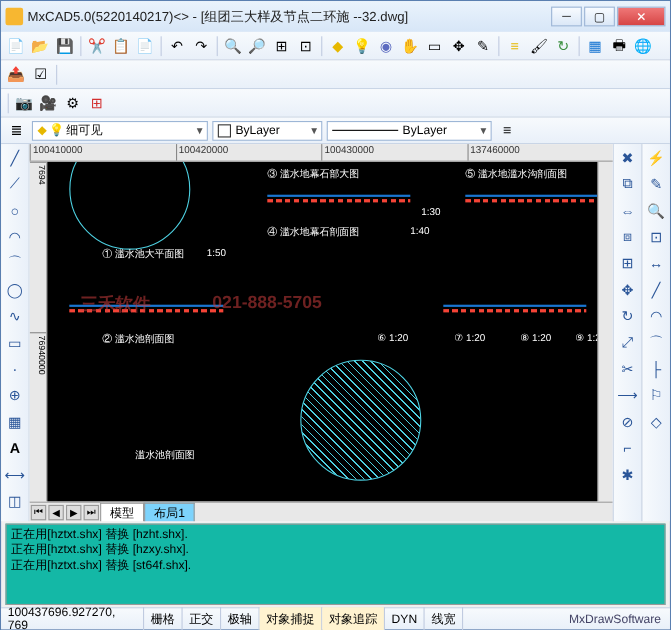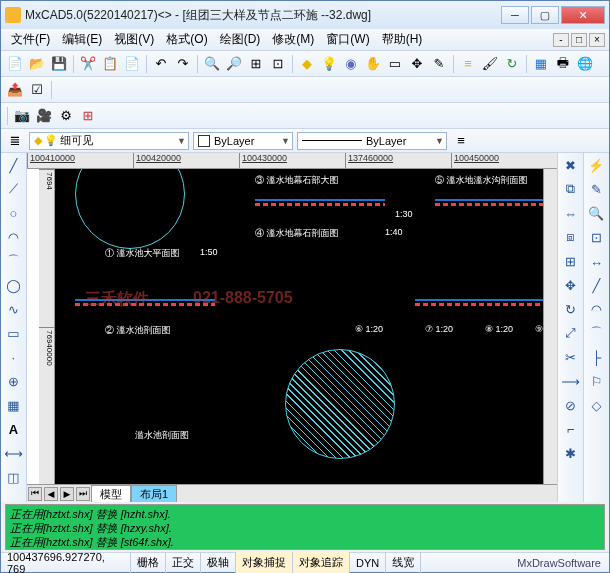--- a/index.html
+++ b/index.html
@@ -21,74 +21,59 @@
 .props { height: 24px; display: flex; align-items: center; padding: 2px 4px; gap: 4px; background: linear-gradient(#f7fafd,#e9f0f9); border-bottom: 1px solid #c9d5e6; font-size: 11px; }
 .props .dropdown { height: 18px; border: 1px solid #9db6d6; background: #fff; display: flex; align-items: center; padding: 0 4px; position: relative; }
 .props .dropdown .arrow { position: absolute; right: 2px; font-size: 9px; color: #555; }
 .swatch { width: 12px; height: 12px; border: 1px solid #333; background: #fff; margin-right: 4px; }
 .linesample { width: 60px; height: 1px; background: #000; margin-right: 4px; }
 .work { flex: 1; display: flex; overflow: hidden; }
 .sidebar { width: 26px; background: linear-gradient(90deg,#f7fafd,#e9f0f9); border-right: 1px solid #c9d5e6; display: flex; flex-direction: column; align-items: center; padding: 2px 0; gap: 4px; }
 .sidebar.right { border-right: none; border-left: 1px solid #c9d5e6; }
 .sbtn { width: 20px; height: 20px; display: flex; align-items: center; justify-content: center; font-size: 13px; color: #2a5598; }
 .canvas-wrap { flex: 1; display: flex; flex-direction: column; background: #fff; }
-.ruler-h { height: 16px; background: #e8e8e8; border-bottom: 1px solid #999; display: flex; font-size: 9px; color: #333; position: relative; text-decoration: underline; }
+.ruler-h { height: 16px; background: #e8e8e8; border-bottom: 1px solid #999; display: flex; font-size: 9px; color: #333; position: relative; }
 .ruler-h .tick { flex: 1; border-left: 1px solid #888; padding-left: 2px; }
-.canvas-row { flex: 1; display: flex; overflow: hidden; margin-left: 12px; }
+.canvas-row { flex: 1; display: flex; overflow: hidden; }
 .ruler-v { width: 16px; background: #e8e8e8; border-right: 1px solid #999; display: flex; flex-direction: column; font-size: 8px; }
 .ruler-v .vtick { flex: 1; border-top: 1px solid #888; writing-mode: vertical-rl; text-orientation: mixed; padding-top: 2px; }
 .canvas { flex: 1; background: #000; position: relative; overflow: hidden; }
 .scrollbar-v { width: 14px; background: #e8e8e8; border-left: 1px solid #999; }
 .dwg-text { position: absolute; color: #fff; font-size: 9px; white-space: nowrap; }
 .circle-big { position: absolute; border: 1px solid #4dd0e1; border-radius: 50%; }
 .hatch { position: absolute; background: repeating-linear-gradient(45deg,#4dd0e1 0 1px,transparent 1px 5px); border: 1px solid #4dd0e1; border-radius: 50%; }
 .elev { position: absolute; border-top: 2px solid #1976d2; }
 .elev::before { content: ''; position: absolute; left: 0; right: 0; top: 2px; height: 3px; background: repeating-linear-gradient(90deg,#f44336 0 5px,transparent 5px 8px); }
 .watermark { position: absolute; color: rgba(200,60,60,0.55); font-size: 16px; font-weight: bold; }
 .tabs { height: 18px; background: #e8e8e8; border-top: 1px solid #999; display: flex; align-items: center; font-size: 11px; }
 .tab-nav { width: 14px; height: 14px; border: 1px solid #999; background: #ddd; display: flex; align-items: center; justify-content: center; font-size: 9px; margin: 0 1px; }
 .tab { padding: 0 8px; border: 1px solid #999; border-bottom: none; background: #fff; height: 17px; display: flex; align-items: center; }
 .tab.inactive { background: #7dd3fc; }
 .scrollbar-h { flex: 1; height: 14px; background: #e8e8e8; margin-left: 4px; }
-.cmd { height: 46px; background: #22c55e; border: 1px solid #999; margin: 2px 4px; font-size: 11px; overflow: hidden; padding: 2px 4px; line-height: 14px; font-style: italic; }
+.cmd { height: 74px; background: #14b8a6; border: 1px solid #999; margin: 2px 4px; font-size: 11px; overflow: hidden; padding: 2px 4px; line-height: 14px; }
 .status { height: 20px; background: linear-gradient(#f7fafd,#e9f0f9); border-top: 1px solid #c9d5e6; display: flex; align-items: center; font-size: 11px; }
 .status .cell { padding: 0 6px; border-right: 1px solid #c0cbe0; height: 22px; display: flex; align-items: center; }
 .status .cell.active { background: #fff3d0; }
 .status .brand { margin-left: auto; padding: 0 8px; color: #446; }
 </style>
 </head>
 <body>
 
 <div class="window">
 
   <div class="titlebar">
     <div class="icon"></div>
     <div class="title">MxCAD5.0(5220140217)&lt;&gt; - [组团三大样及节点二环施 --32.dwg]</div>
     <div class="winbtns">
       <div class="winbtn">─</div>
       <div class="winbtn">▢</div>
       <div class="winbtn close">✕</div>
     </div>
   </div>
 
-  <div class="menubar">
-    <span class="menu-item">文件(F)</span>
-    <span class="menu-item">编辑(E)</span>
-    <span class="menu-item">视图(V)</span>
-    <span class="menu-item">格式(O)</span>
-    <span class="menu-item">绘图(D)</span>
-    <span class="menu-item">修改(M)</span>
-    <span class="menu-item">窗口(W)</span>
-    <span class="menu-item">帮助(H)</span>
-    <div class="mdi-btns">
-      <div class="mdi-btn">-</div>
-      <div class="mdi-btn">□</div>
-      <div class="mdi-btn">×</div>
-    </div>
-  </div>
 
   <div class="toolbar">
     <div class="tbtn">📄</div>
     <div class="tbtn">📂</div>
     <div class="tbtn">💾</div>
     <div class="sep"></div>
     <div class="tbtn">✂️</div>
     <div class="tbtn">📋</div>
     <div class="tbtn">📄</div>
     <div class="sep"></div>
@@ -169,21 +154,20 @@
       <div class="sbtn">⟷</div>
       <div class="sbtn">◫</div>
     </div>
 
     <div class="canvas-wrap">
       <div class="ruler-h">
         <div class="tick">100410000</div>
         <div class="tick">100420000</div>
         <div class="tick">100430000</div>
         <div class="tick">137460000</div>
-        <div class="tick">100450000</div>
       </div>
       <div class="canvas-row">
         <div class="ruler-v">
           <div class="vtick">7694</div>
           <div class="vtick">76940000</div>
         </div>
         <div class="canvas">
           <div class="circle-big" style="left:20px;top:-30px;width:110px;height:110px"></div>
           <div class="hatch" style="left:230px;top:180px;width:110px;height:110px"></div>
           <div class="elev" style="left:20px;top:130px;width:140px"></div>
@@ -197,21 +181,21 @@
           <div class="dwg-text" style="left:330px;top:58px">1:40</div>
           <div class="dwg-text" style="left:50px;top:78px">① 滥水池大平面图</div>
           <div class="dwg-text" style="left:145px;top:78px">1:50</div>
           <div class="dwg-text" style="left:50px;top:155px">② 滥水池剖面图</div>
           <div class="dwg-text" style="left:300px;top:155px">⑥ 1:20</div>
           <div class="dwg-text" style="left:370px;top:155px">⑦ 1:20</div>
           <div class="dwg-text" style="left:430px;top:155px">⑧ 1:20</div>
           <div class="dwg-text" style="left:480px;top:155px">⑨ 1:20</div>
           <div class="dwg-text" style="left:80px;top:260px">滥水池剖面图</div>
           <div class="watermark" style="left:30px;top:120px">三禾软件</div>
-          <div class="watermark" style="left:138px;top:120px">021-888-5705</div>
+          <div class="watermark" style="left:150px;top:120px">021-888-5705</div>
         </div>
         <div class="scrollbar-v"></div>
       </div>
       <div class="tabs">
         <div class="tab-nav">⏮</div>
         <div class="tab-nav">◀</div>
         <div class="tab-nav">▶</div>
         <div class="tab-nav">⏭</div>
         <div class="tab">模型</div>
         <div class="tab inactive">布局1</div>

